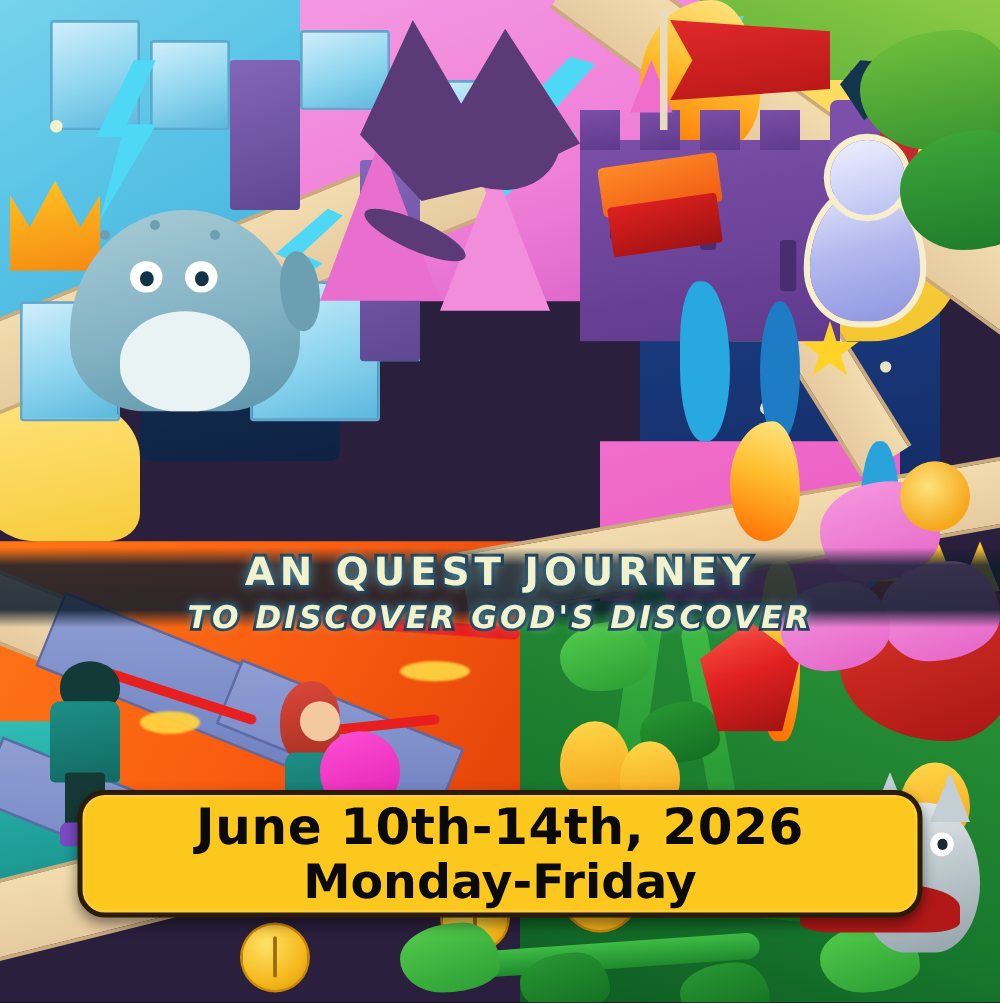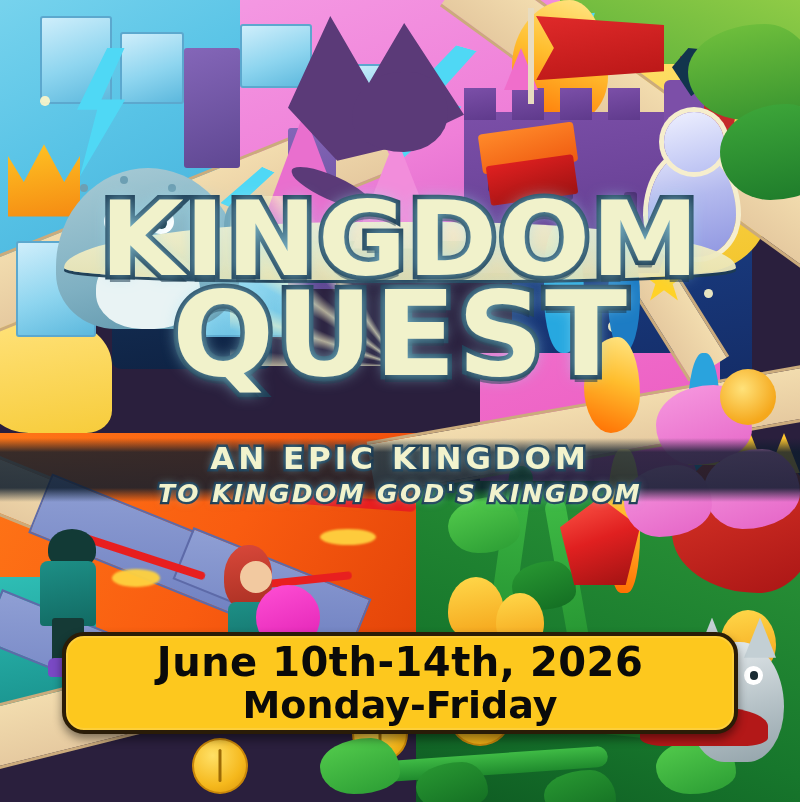--- a/index.html
+++ b/index.html
@@ -456,31 +456,25 @@
     <div class="sh wolf-ear" style="left:93%;top:77%;width:4%;height:5%;"></div>
     <div class="sh wolf-eye" style="left:88.5%;top:83%;width:2.4%;height:2.4%;"></div>
     <div class="sh wolf-pupil" style="left:89.2%;top:83.7%;width:1.1%;height:1.1%;"></div>
     <div class="sh wolf-eye" style="left:93%;top:83%;width:2.4%;height:2.4%;"></div>
     <div class="sh wolf-pupil" style="left:93.7%;top:83.7%;width:1.1%;height:1.1%;"></div>
 
     <div class="sh" style="left:46%;top:86%;width:18%;height:5%;background:#c71f1f;border-radius:50% 50% 20% 20%;"></div>
     <div class="sh" style="left:80%;top:88%;width:16%;height:5%;background:#b31818;border-radius:50% 50% 20% 20%;"></div>
   </div>
 
-  <div class="title-wrap">
-    <div class="sunburst"></div>
-    <div class="ribbon-arc"></div>
-    <h1 class="title-line title-1">KINGDOM</h1>
-    <h1 class="title-line title-2">QUEST</h1>
-  </div>
 
   <div class="sub-band"></div>
   <div class="sub-wrap">
-    <p class="sub-1">AN EPIC KINGDOM</p>
-    <p class="sub-2">TO KINGDOM GOD'S KINGDOM</p>
+    <p class="sub-1">AN QUEST JOURNEY</p>
+    <p class="sub-2">TO DISCOVER GOD'S DISCOVER</p>
   </div>
 
   <div class="date-banner">
     <p class="date-line date-1">June 10th-14th, 2026</p>
     <p class="date-line date-2">Monday-Friday</p>
   </div>
 
 </div>
 
 </body></html>

